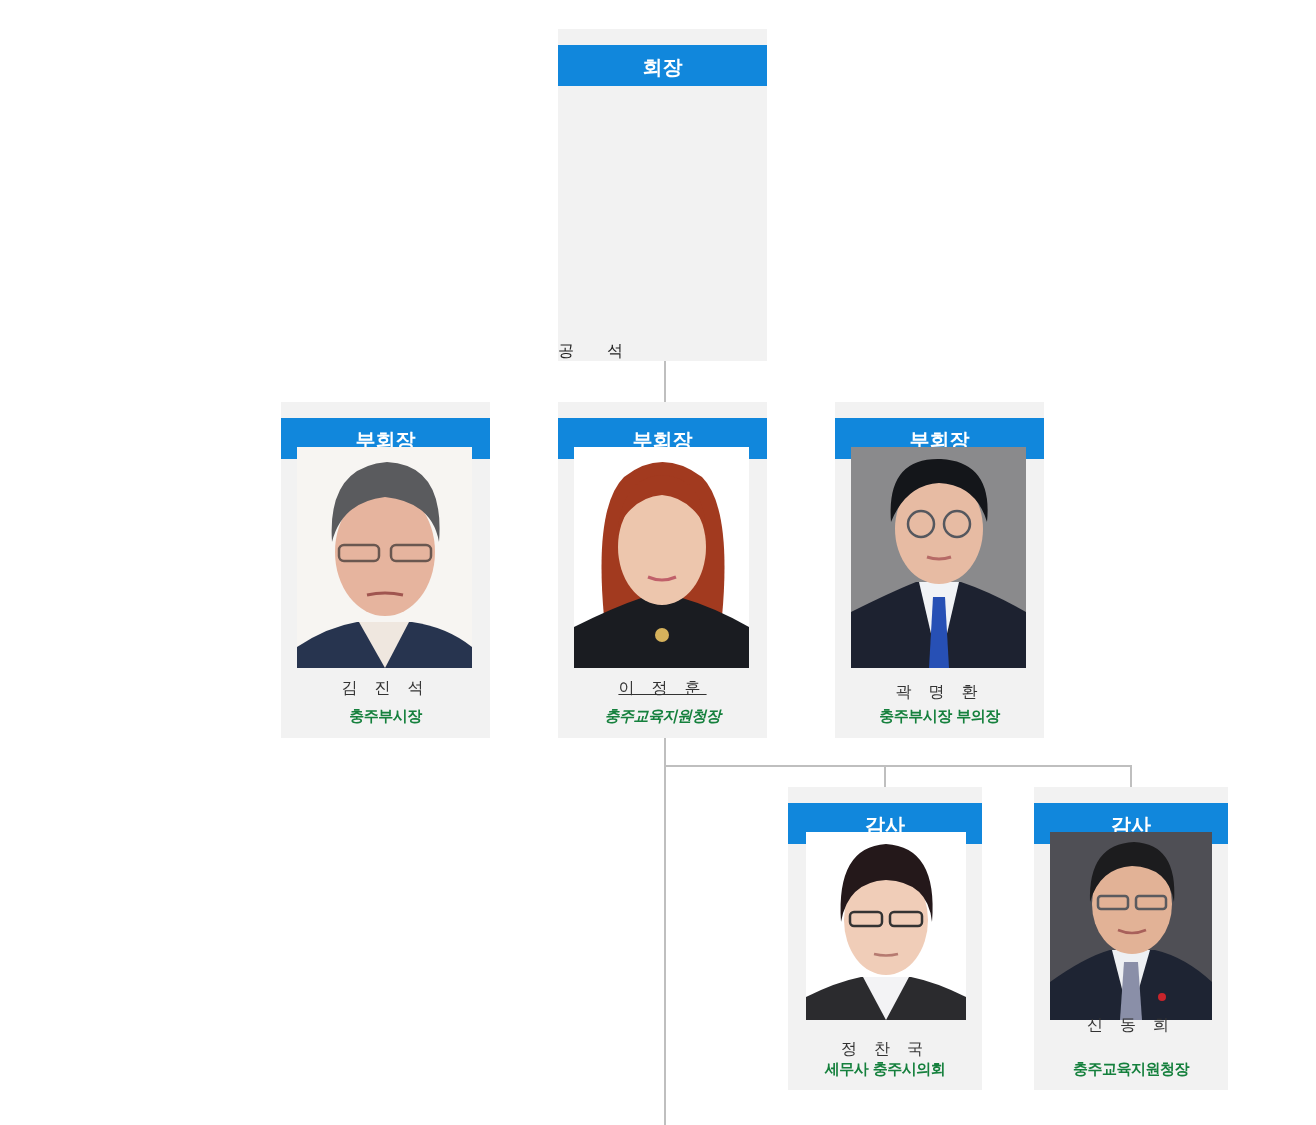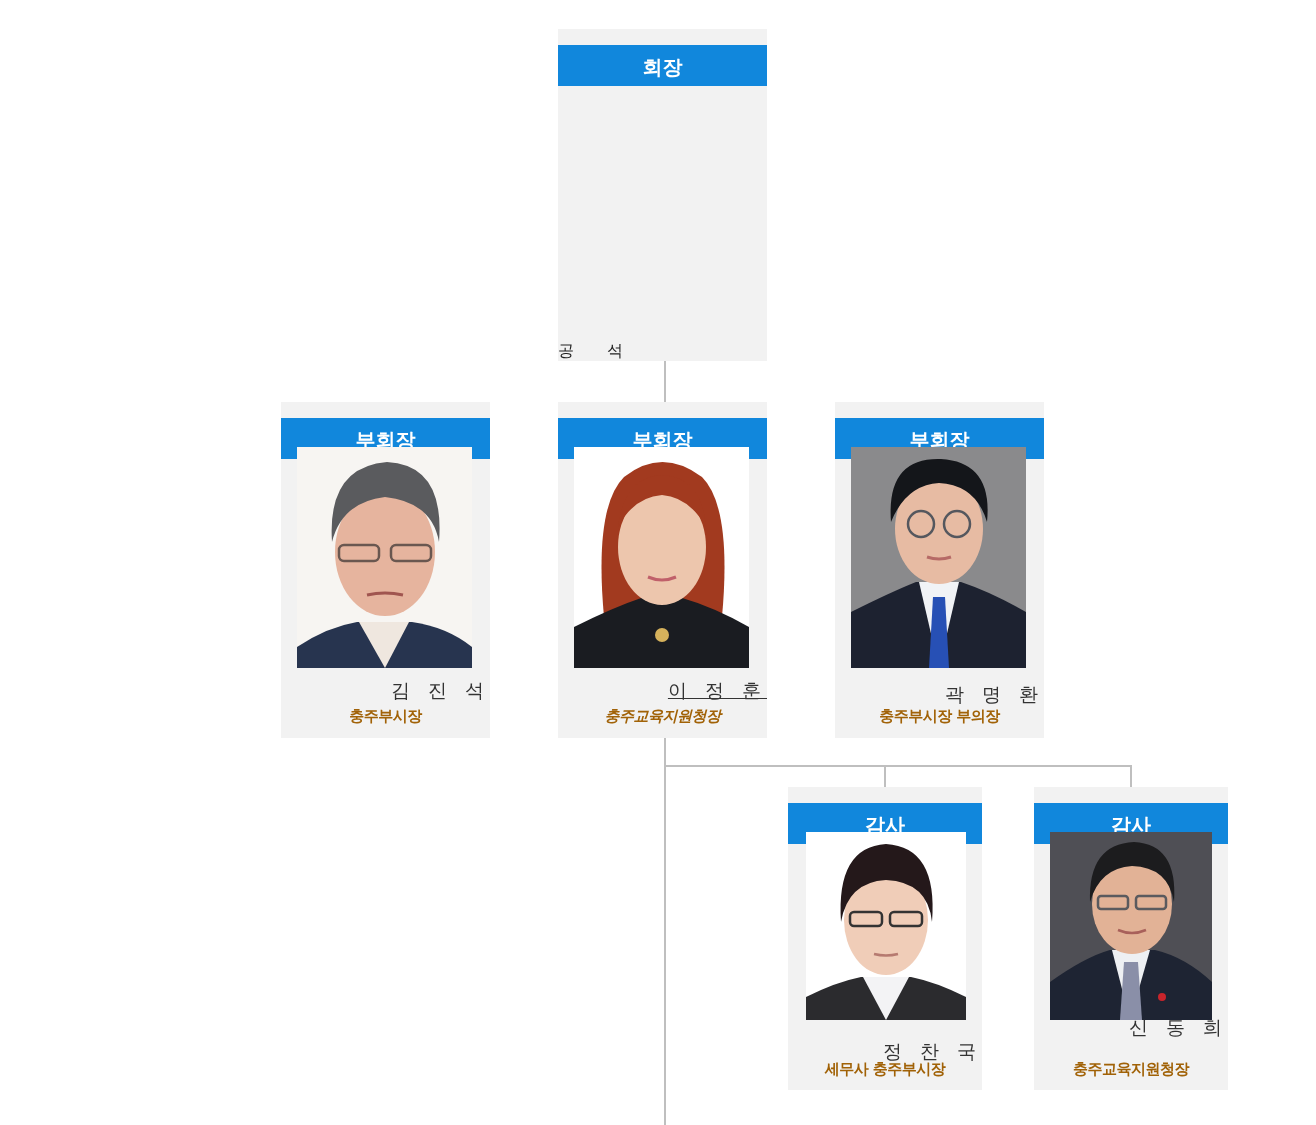--- a/index.html
+++ b/index.html
@@ -4,24 +4,24 @@
   <style>
     html, body { margin: 0; padding: 0; background: #ffffff; }
     body { width: 1316px; height: 1125px; position: relative; overflow: hidden;
            font-family: "DejaVu Sans", "Liberation Sans", sans-serif; }
     .card { position: absolute; background: #f2f2f2; }
     .card .hdr { position: absolute; left: 0; top: 16px; right: 0; height: 41px;
                  background: #1187dc; color: #fff; font-weight: bold; font-size: 20px;
                  text-align: center; line-height: 44px; }
     .card .photo { position: absolute; overflow: hidden; background: #fff; }
     .card .photo svg { display: block; width: 100%; height: 100%; }
-    .card .name { position: absolute; left: 0; right: 0; text-align: right;
-                  color: #333; font-size: 19px; letter-spacing: 6px; }
+    .card .name { position: absolute; left: 0; right: 0; text-align: center;
+                  color: #333; font-size: 16px; letter-spacing: 6px; }
     .card .title { position: absolute; left: 0; right: 0; text-align: center;
-                   color: #a16207; font-size: 15px; font-weight: bold; letter-spacing: -0.5px; }
+                   color: #15803d; font-size: 15px; font-weight: bold; letter-spacing: -0.5px; }
     .line { position: absolute; background: #bfbfbf; }
     .vacant { position: absolute; left: 0; right: 0; top: 284px; text-align: left;
               font-size: 16px; color: #222; letter-spacing: 14px; margin-top: 28px; }
   </style>
 </head>
 <body>
 
 <div class="line" style="left:664px;top:361px;width:2px;height:42px;"></div>
 <div class="line" style="left:664px;top:738px;width:2px;height:387px;"></div>
 <div class="line" style="left:664px;top:765px;width:468px;height:2px;"></div>
@@ -95,21 +95,21 @@
       <path d="M0 188 L0 165 Q30 150 55 145 L105 145 Q130 150 160 165 L160 188 Z" fill="#2b2b2e"></path>
       <path d="M57 145 L80 188 L103 145 Z" fill="#f3f3f5"></path>
       <ellipse cx="80" cy="88" rx="42" ry="55" fill="#f0cdb8"></ellipse>
       <path d="M35 90 Q30 15 80 12 Q132 15 126 90 Q122 50 80 48 Q42 50 35 90 Z" fill="#24181a"></path>
       <rect x="44" y="80" width="32" height="14" rx="4" fill="none" stroke="#333" stroke-width="2.5"></rect>
       <rect x="84" y="80" width="32" height="14" rx="4" fill="none" stroke="#333" stroke-width="2.5"></rect>
       <path d="M68 122 Q80 125 92 122" stroke="#b67a70" stroke-width="2.5" fill="none"></path>
     </svg>
   </div>
   <div class="name" style="top:252px;">정 찬 국</div>
-  <div class="title" style="top:273px;">세무사 충주부시장</div>
+  <div class="title" style="top:273px;">세무사 충주시의회</div>
 </div>
 
 <div class="card" style="left:1034px;top:787px;width:194px;height:303px;">
   <div class="hdr">감사</div>
   <div class="photo" style="left:16px;top:45px;width:162px;height:188px;">
     <svg viewBox="0 0 162 188" preserveAspectRatio="none">
       <rect width="162" height="188" fill="#4f4f55"></rect>
       <path d="M0 188 L0 150 Q35 125 60 118 L105 118 Q135 125 162 150 L162 188 Z" fill="#1e2433"></path>
       <path d="M62 118 L80 188 L100 118 Z" fill="#eef0f3"></path>
       <path d="M74 130 L88 130 L92 188 L70 188 Z" fill="#8a8fa8"></path>

